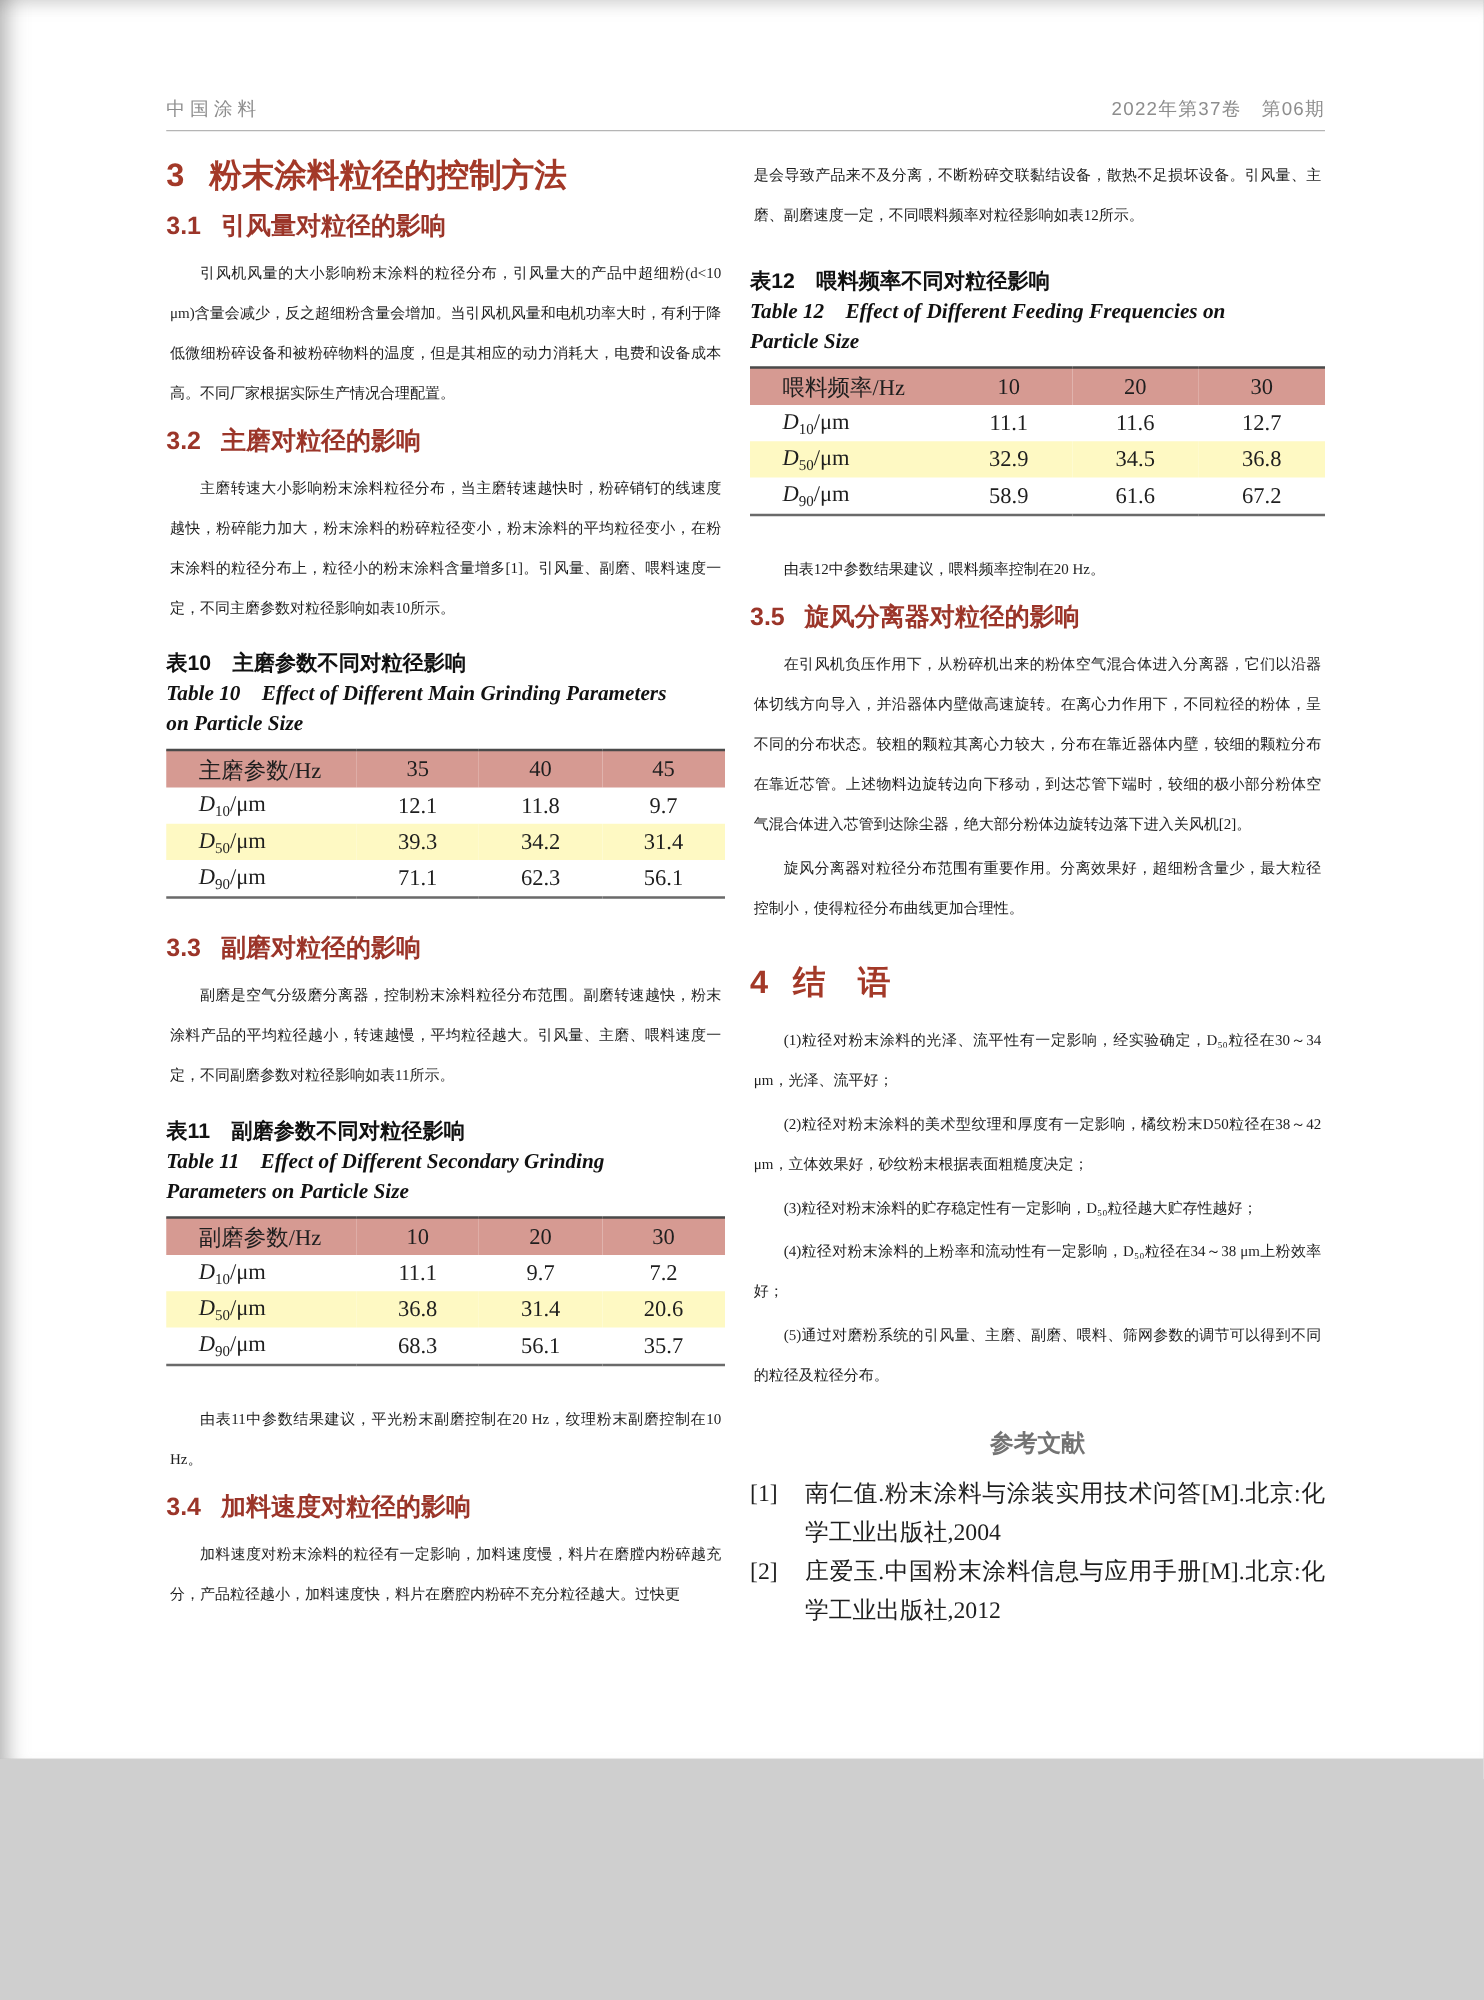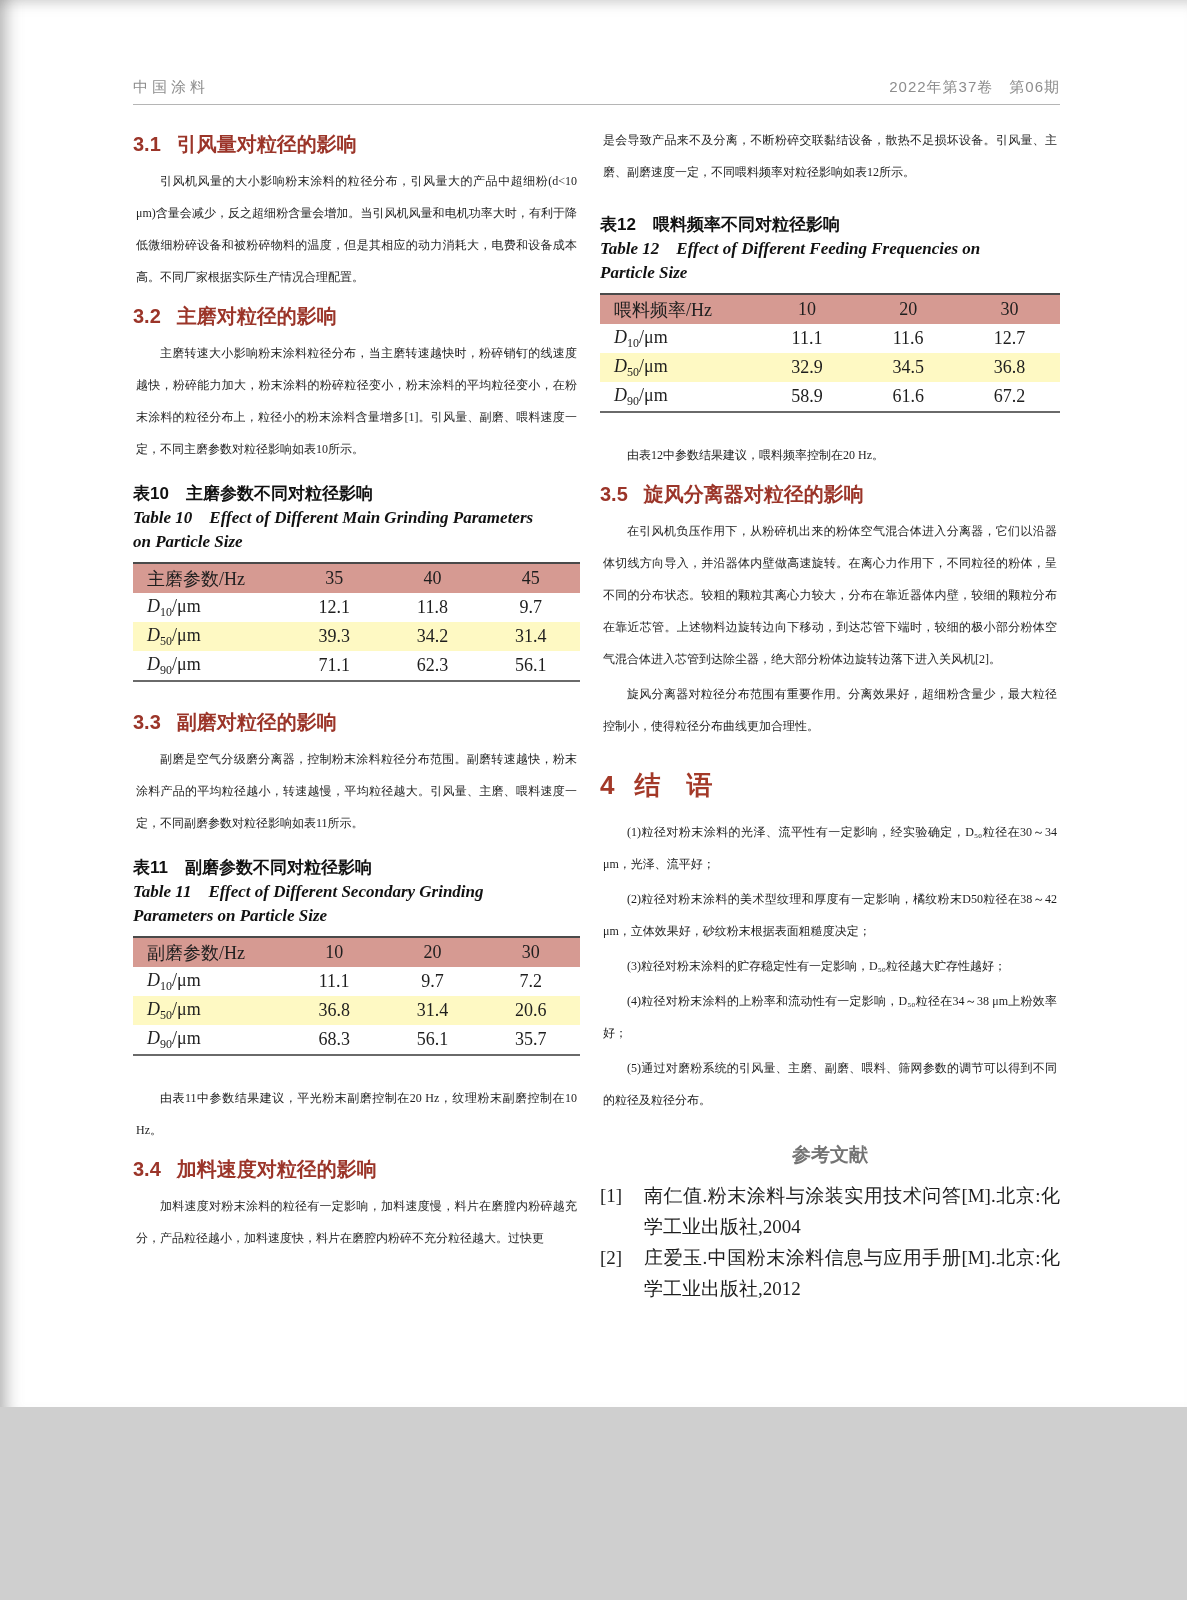--- a/index.html
+++ b/index.html
@@ -46,21 +46,21 @@
     font-family:"Liberation Serif","DejaVu Serif",serif;font-weight:bold;
     font-size:17px;line-height:24px;color:#111;font-style:italic;
   }
   
   table.dt{
     width:100%;border-collapse:collapse;table-layout:fixed;
     border-top:2px solid #4a4a4a;border-bottom:2px solid #6a6a6a;
     font-size:18px;margin-bottom:26px;
   }
   table.dt td{height:29px;padding:0;text-align:center;vertical-align:middle;}
-  table.dt td.lbl{text-align:left;padding-left:14px;}
+  table.dt td.lbl{text-align:left;padding-left:26px;}
   table.dt col.c0{width:34%;}
   table.dt col.cn{width:22%;}
   tr.hd{background:#d69a92;}
   tr.alt{background:#fef9c3;}
   .sym{font-style:italic;}
   .sub2{font-size:12px;vertical-align:-4px;}
   
   .refhead{
     text-align:center;font-family:"Liberation Sans","DejaVu Sans",sans-serif;
     font-weight:bold;font-size:19px;margin:26px 0 12px 0;color:#737373;
@@ -86,20 +86,23 @@
   <div class="pagehead">
     <span class="jname">中国涂料</span>
     <span class="issue">2022年第37卷　第06期</span>
   </div>
   <div class="hrule"></div>
 
   <div class="columns">
 
     <div class="col left">
 
+      <h1 class="sec">
+        <span class="num">3</span><span>粉末涂料粒径的控制方法</span>
+      </h1>
 
       <h2 class="sub">
         <span class="num">3.1</span><span>引风量对粒径的影响</span>
       </h2>
       <p class="body indent">引风机风量的大小影响粉末涂料的粒径分布，引风量大的产品中超细粉(d&lt;10 μm)含量会减少，反之超细粉含量会增加。当引风机风量和电机功率大时，有利于降低微细粉碎设备和被粉碎物料的温度，但是其相应的动力消耗大，电费和设备成本高。不同厂家根据实际生产情况合理配置。</p>
 
       <h2 class="sub">
         <span class="num">3.2</span><span>主磨对粒径的影响</span>
       </h2>
       <p class="body indent">主磨转速大小影响粉末涂料粒径分布，当主磨转速越快时，粉碎销钉的线速度越快，粉碎能力加大，粉末涂料的粉碎粒径变小，粉末涂料的平均粒径变小，在粉末涂料的粒径分布上，粒径小的粉末涂料含量增多[1]。引风量、副磨、喂料速度一定，不同主磨参数对粒径影响如表10所示。</p>

